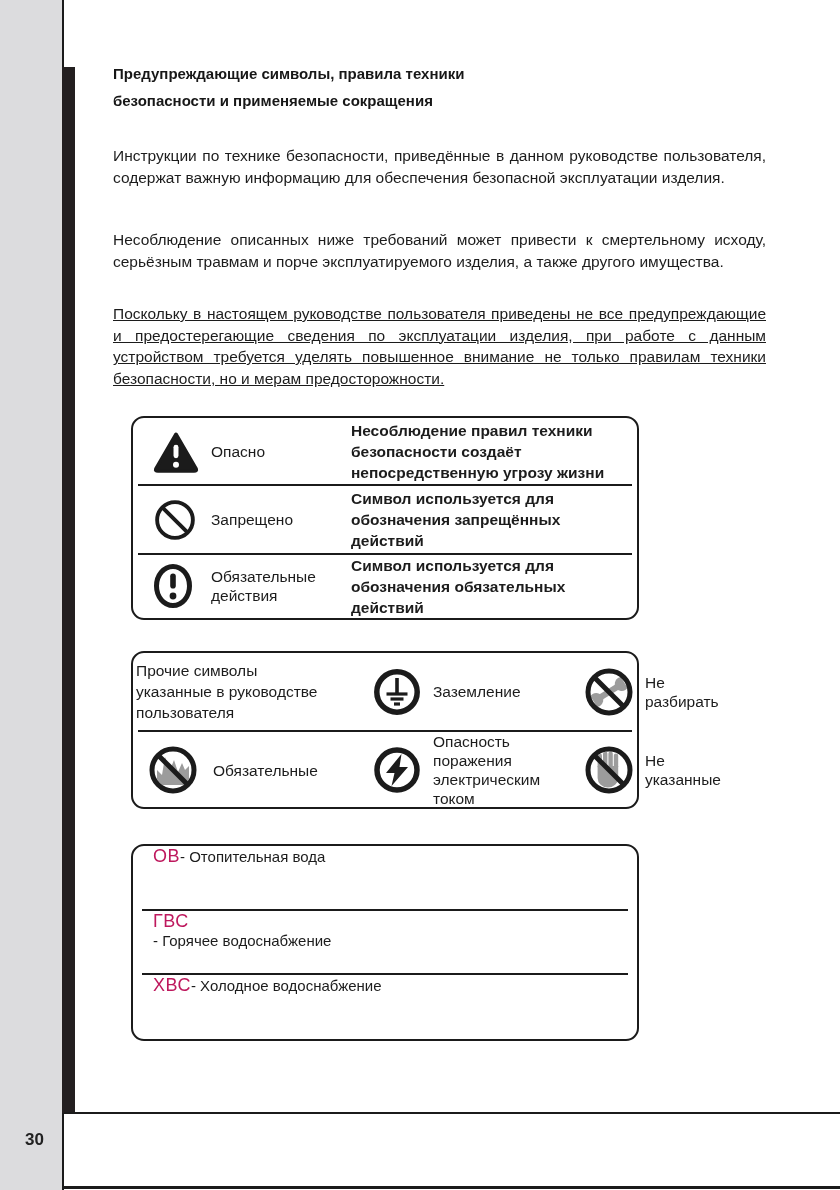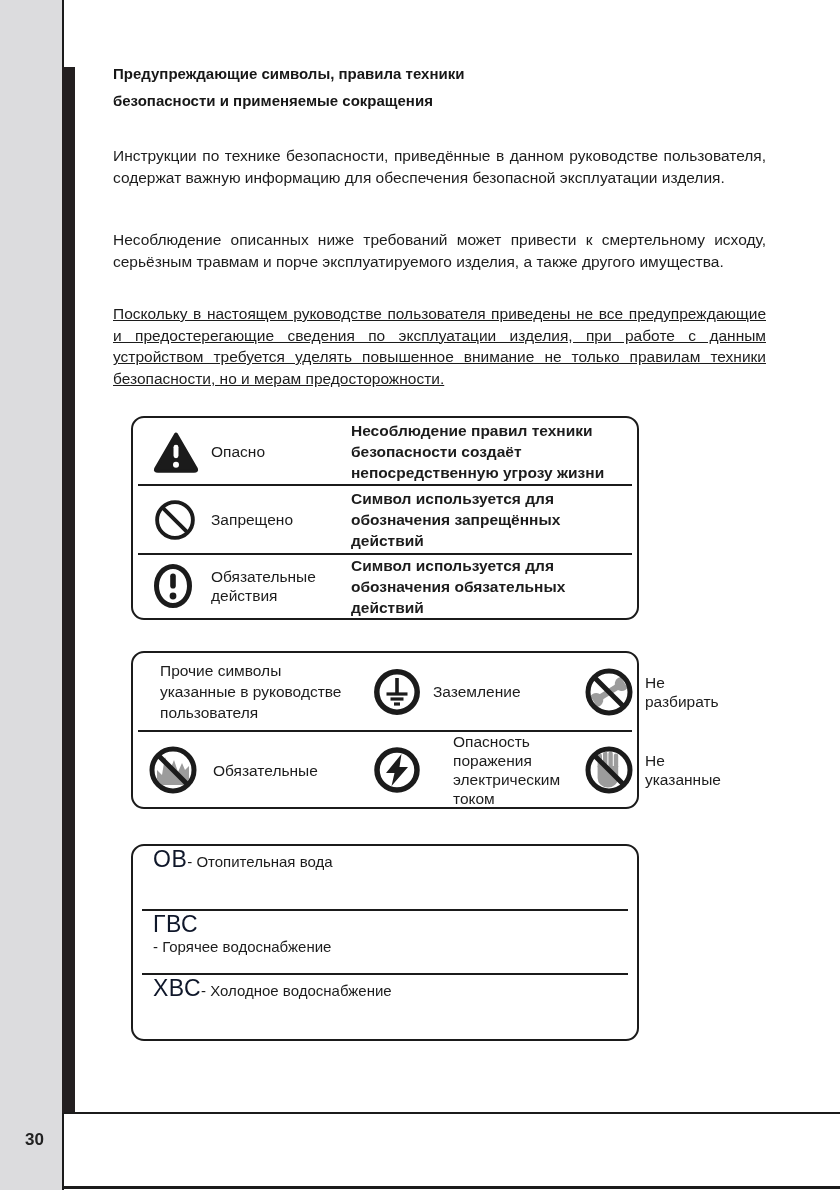--- a/index.html
+++ b/index.html
@@ -30,33 +30,33 @@
   .wrow { display:flex; align-items:center; }
   .wrow.r1 { height:66px; } .wrow.r2 { height:67px; } .wrow.r3 { height:62px; }
   .icon-cell { width:72px; padding-left:20px; box-sizing:border-box; display:flex; align-items:center; flex:none; }
   .label-cell { width:140px; margin-left:6px; font-size:15.5px; line-height:19px; flex:none; }
   .desc-cell { flex:1; font-size:15.5px; line-height:21px; padding-right:14px;font-weight:bold; }
 
   
   .box2 { top:651px; height:158px; }
   .orow { display:grid; grid-template-columns:236px 56px 156px 56px 1fr; align-items:center; }
   .orow.ra { height:77px; } .orow.rb { height:74px; }
-  .intro { padding-left:27px; font-size:15.5px; line-height:21px; width:190px; }
+  .intro { padding-left:3px; font-size:15.5px; line-height:21px; width:190px; }
   .iconwrap { display:flex; justify-content:center; align-items:center; }
   .sym-label { font-size:15.5px; line-height:19px; padding-left:8px; }
-  .sym-label.narrow { max-width:120px;margin-left:20px; }
+  .sym-label.narrow { max-width:120px; }
   .cell1-flex { display:flex; align-items:center; }
   .cell1-flex .iconwrap { width:56px; margin-left:12px; }
   .cell1-flex .sym-label { padding-left:12px; }
 
   
   .box3 { top:844px; height:197px; }
   .abbr-row { height:63px; display:flex; align-items:baseline; padding-left:20px; }
   .abbr-row.mid { height:62px;flex-direction:column; }
-  .abbr { font-size:23px; letter-spacing:0.5px; color:#0f172a; }
+  .abbr { font-size:18px; letter-spacing:0.5px; color:#be185d; }
   .abbr-meaning { font-size:15px; }
   .box3 .divider { margin:0 9px; }
 
   svg { display:block; }
 </style>
 </head>
 <body>
 
 <div class="page">
 

